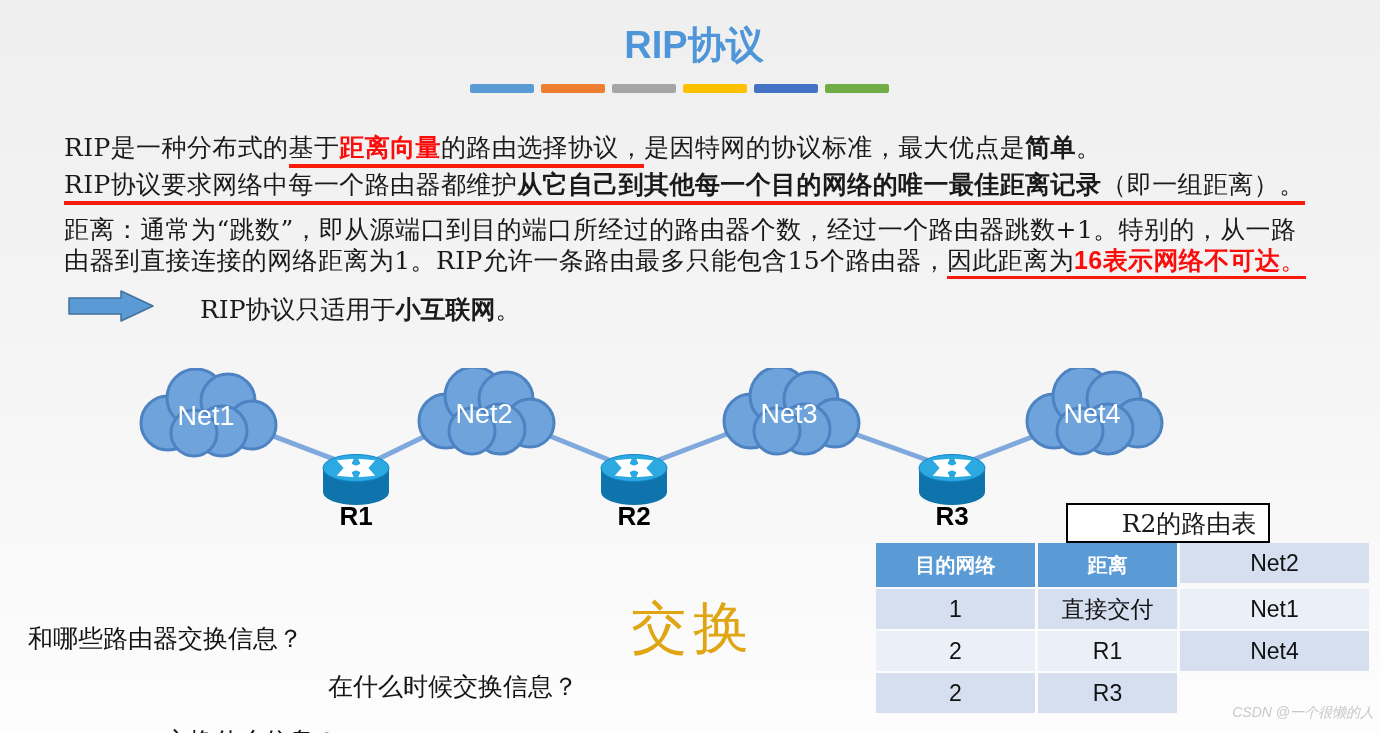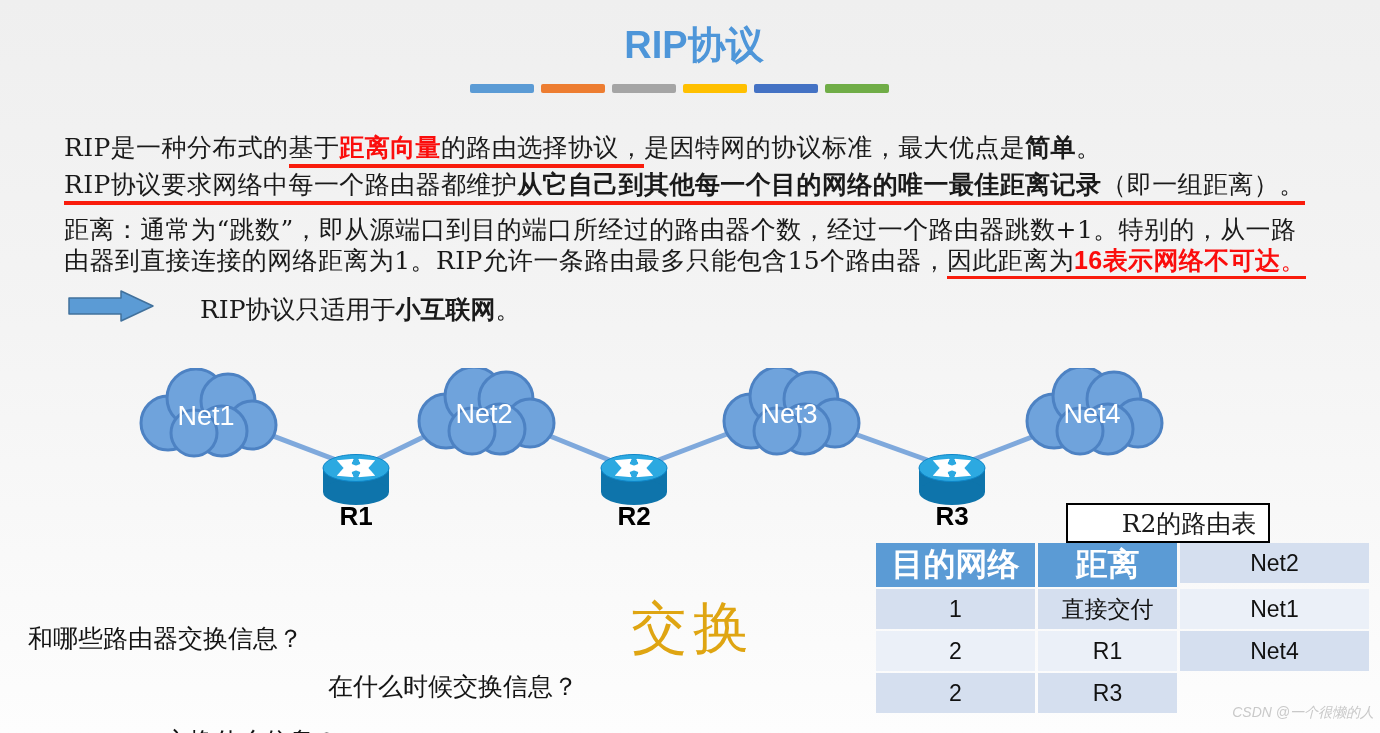--- a/index.html
+++ b/index.html
@@ -19,21 +19,21 @@
   .red{color:#FB0D0C;}
   .b{font-family:"Liberation Sans",sans-serif;font-weight:bold;}
   .callout-text{font-size:25px;}
   .q{font-size:25px;color:#141414;margin-top:24px;}
   .exchange{font-size:56px;color:#DFA512;letter-spacing:6px;}
   .caption-box{left:1066px;top:503px;width:158px;height:36px;background:#fff;
                border:2px solid #000;font-size:25px;display:flex;align-items:center;
                justify-content:center;z-index:5;padding-left:42px;}
   .rtable{left:876px;top:543px;display:grid;grid-template-columns:159px 139px 189px;
           gap:2px 3px;font-family:"Liberation Sans",sans-serif;}
-  .rtable .h{background:#5B9BD5;color:#fff;font-weight:bold;font-size:32px;height:44px;
+  .rtable .h{background:#5B9BD5;color:#fff;font-weight:bold;font-size:20px;height:44px;
              display:flex;align-items:center;justify-content:center;}
   .rtable .c{font-size:23px;color:#111;height:40px;display:flex;align-items:center;
              justify-content:center;}
   .r0{background:#D5DFEF;}
   .r1{background:#EBF0F8;}
   .watermark{right:6px;top:704px;font-family:"Liberation Sans",sans-serif;
              font-size:14px;color:#C9C9C9;font-style:italic;}
   svg text{font-family:"Liberation Sans",sans-serif;}
 </style>
 </head>

